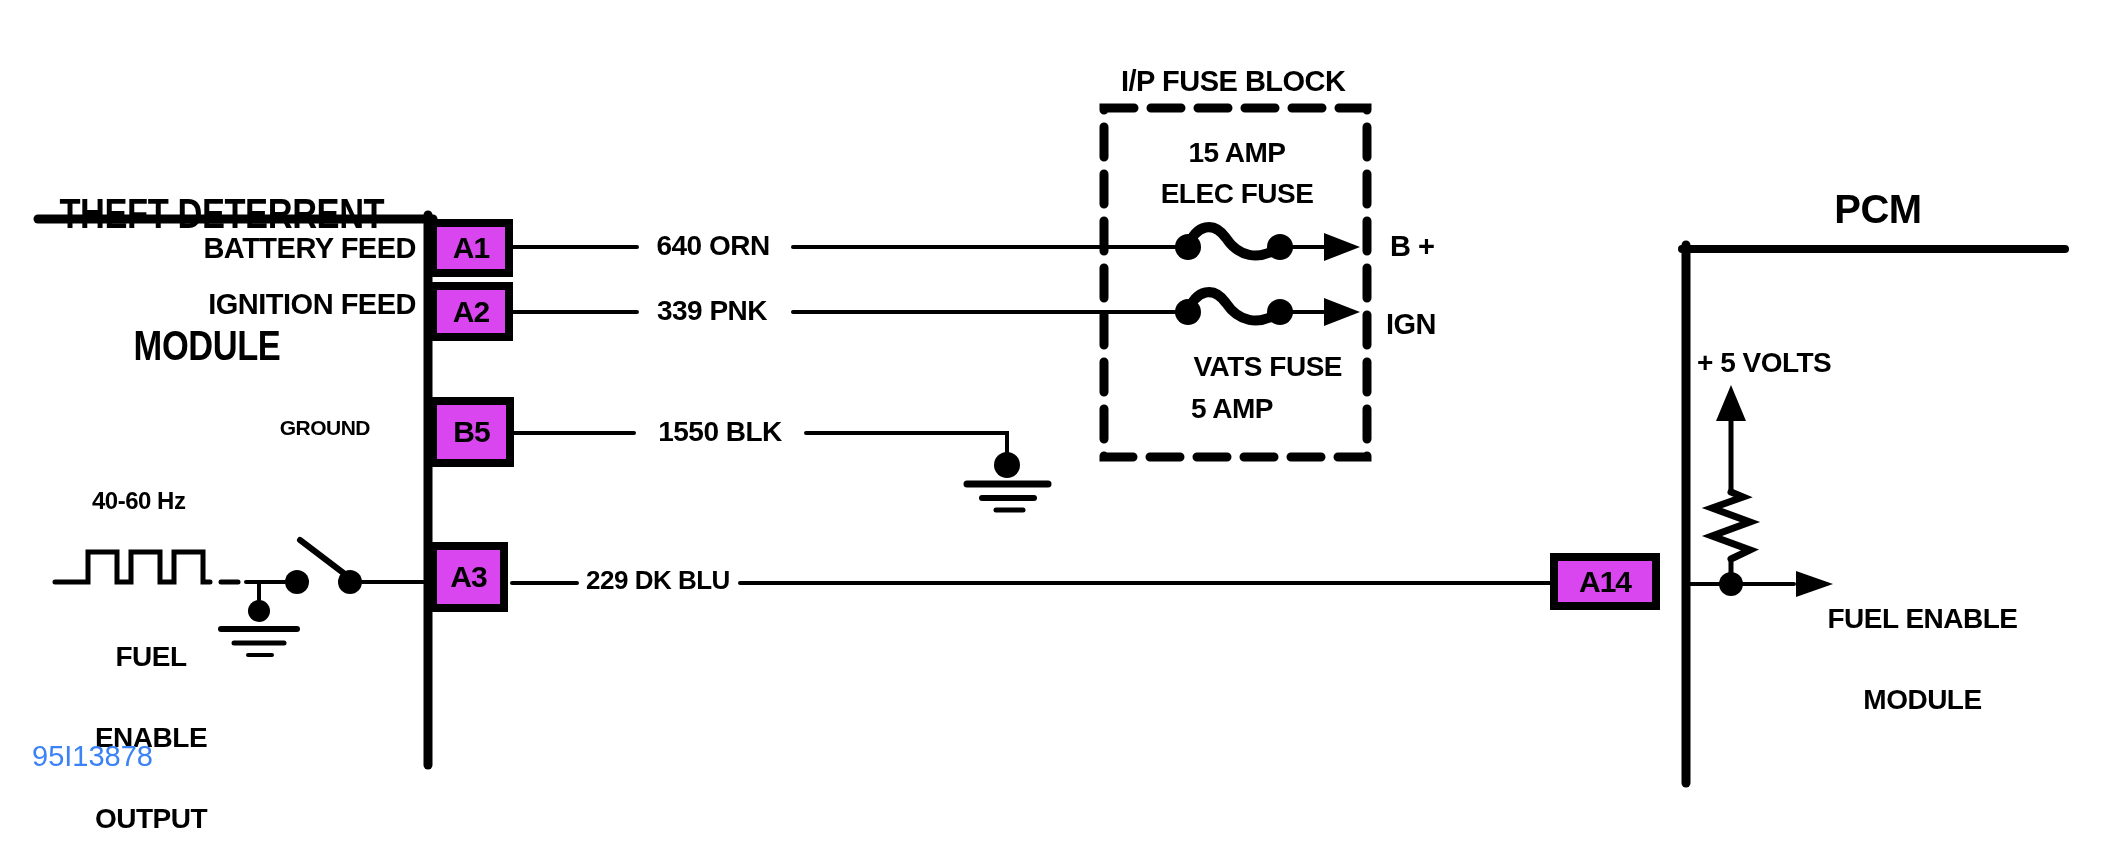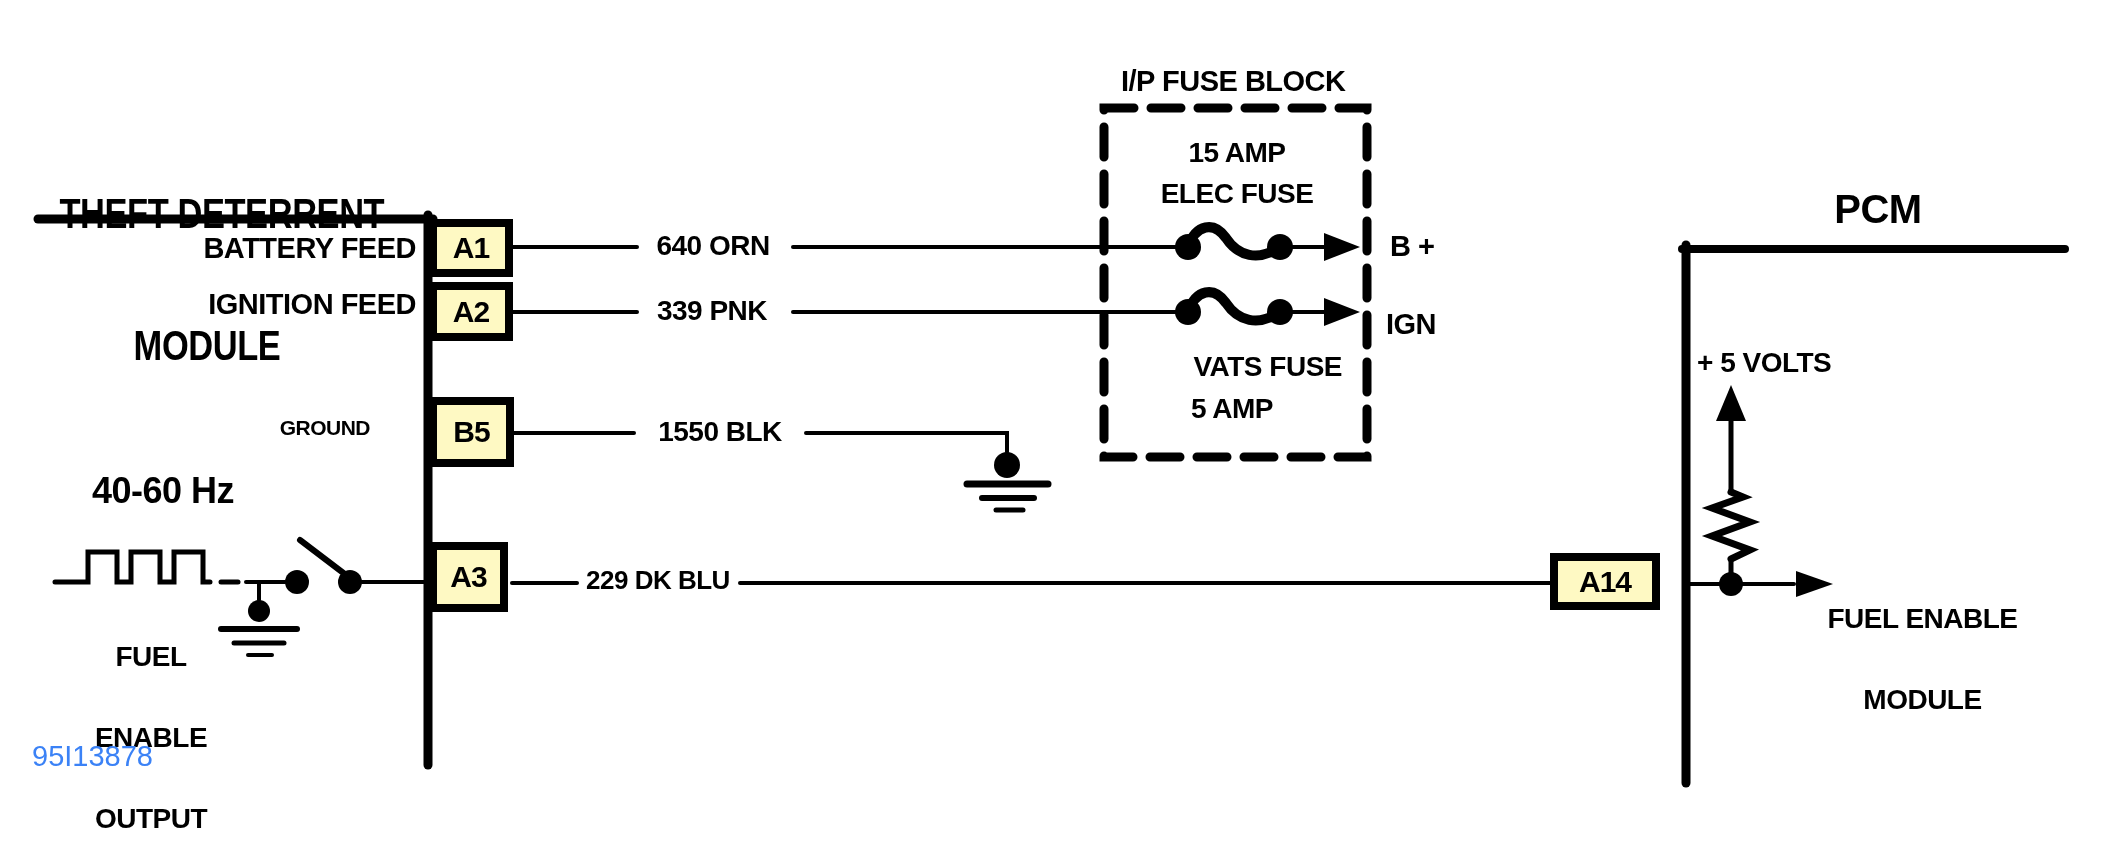--- a/index.html
+++ b/index.html
@@ -9,21 +9,21 @@
   }
   svg.wires{position:absolute;left:0;top:0;}
   .label{
     position:absolute;font-weight:700;color:#000;white-space:pre;
     letter-spacing:-0.5px;line-height:1.05;
   }
   .center{text-align:center;}
   .right{text-align:right;}
   .cond{transform:scaleX(0.82);transform-origin:center top;}
   .pin{
-    position:absolute;box-sizing:border-box;border:8px solid #000;background:#fef9c3;
+    position:absolute;box-sizing:border-box;border:8px solid #000;background:#d946ef;
     display:flex;align-items:center;justify-content:center;
     font-weight:700;font-size:30px;letter-spacing:-1px;
   }
   .code{font-weight:400;letter-spacing:0;color:#3b82f6;}
 </style>
 </head>
 <body>
 
 <div id="stage">
 
@@ -151,21 +151,21 @@
   <div class="label" style="left:1390px;top:231px;font-size:29px;">B +</div>
   <div class="label" style="left:1386px;top:309px;font-size:29px;">IGN</div>
 
   <div class="label center" style="left:1778px;top:188px;width:200px;font-size:40px;">PCM</div>
   <div class="label" style="left:1697px;top:348px;font-size:28px;">+ 5 VOLTS</div>
   <div class="label center" style="left:1820px;top:551px;width:205px;font-size:28px;line-height:27px;">
     <div>FUEL ENABLE</div>
     <div>MODULE</div>
   </div>
 
-  <div class="label" style="left:92px;top:472px;font-size:36px;">40-60 Hz</div>
+  <div class="label" style="left:92px;top:488px;font-size:24px;">40-60 Hz</div>
   <div class="label center" style="left:60px;top:589px;width:182px;font-size:28px;line-height:27px;">
     <div>FUEL</div>
     <div>ENABLE</div>
     <div>OUTPUT</div>
   </div>
 
   <div class="label code" style="left:32px;top:741px;font-size:29px;">95I13878</div>
 
 </div>
 

